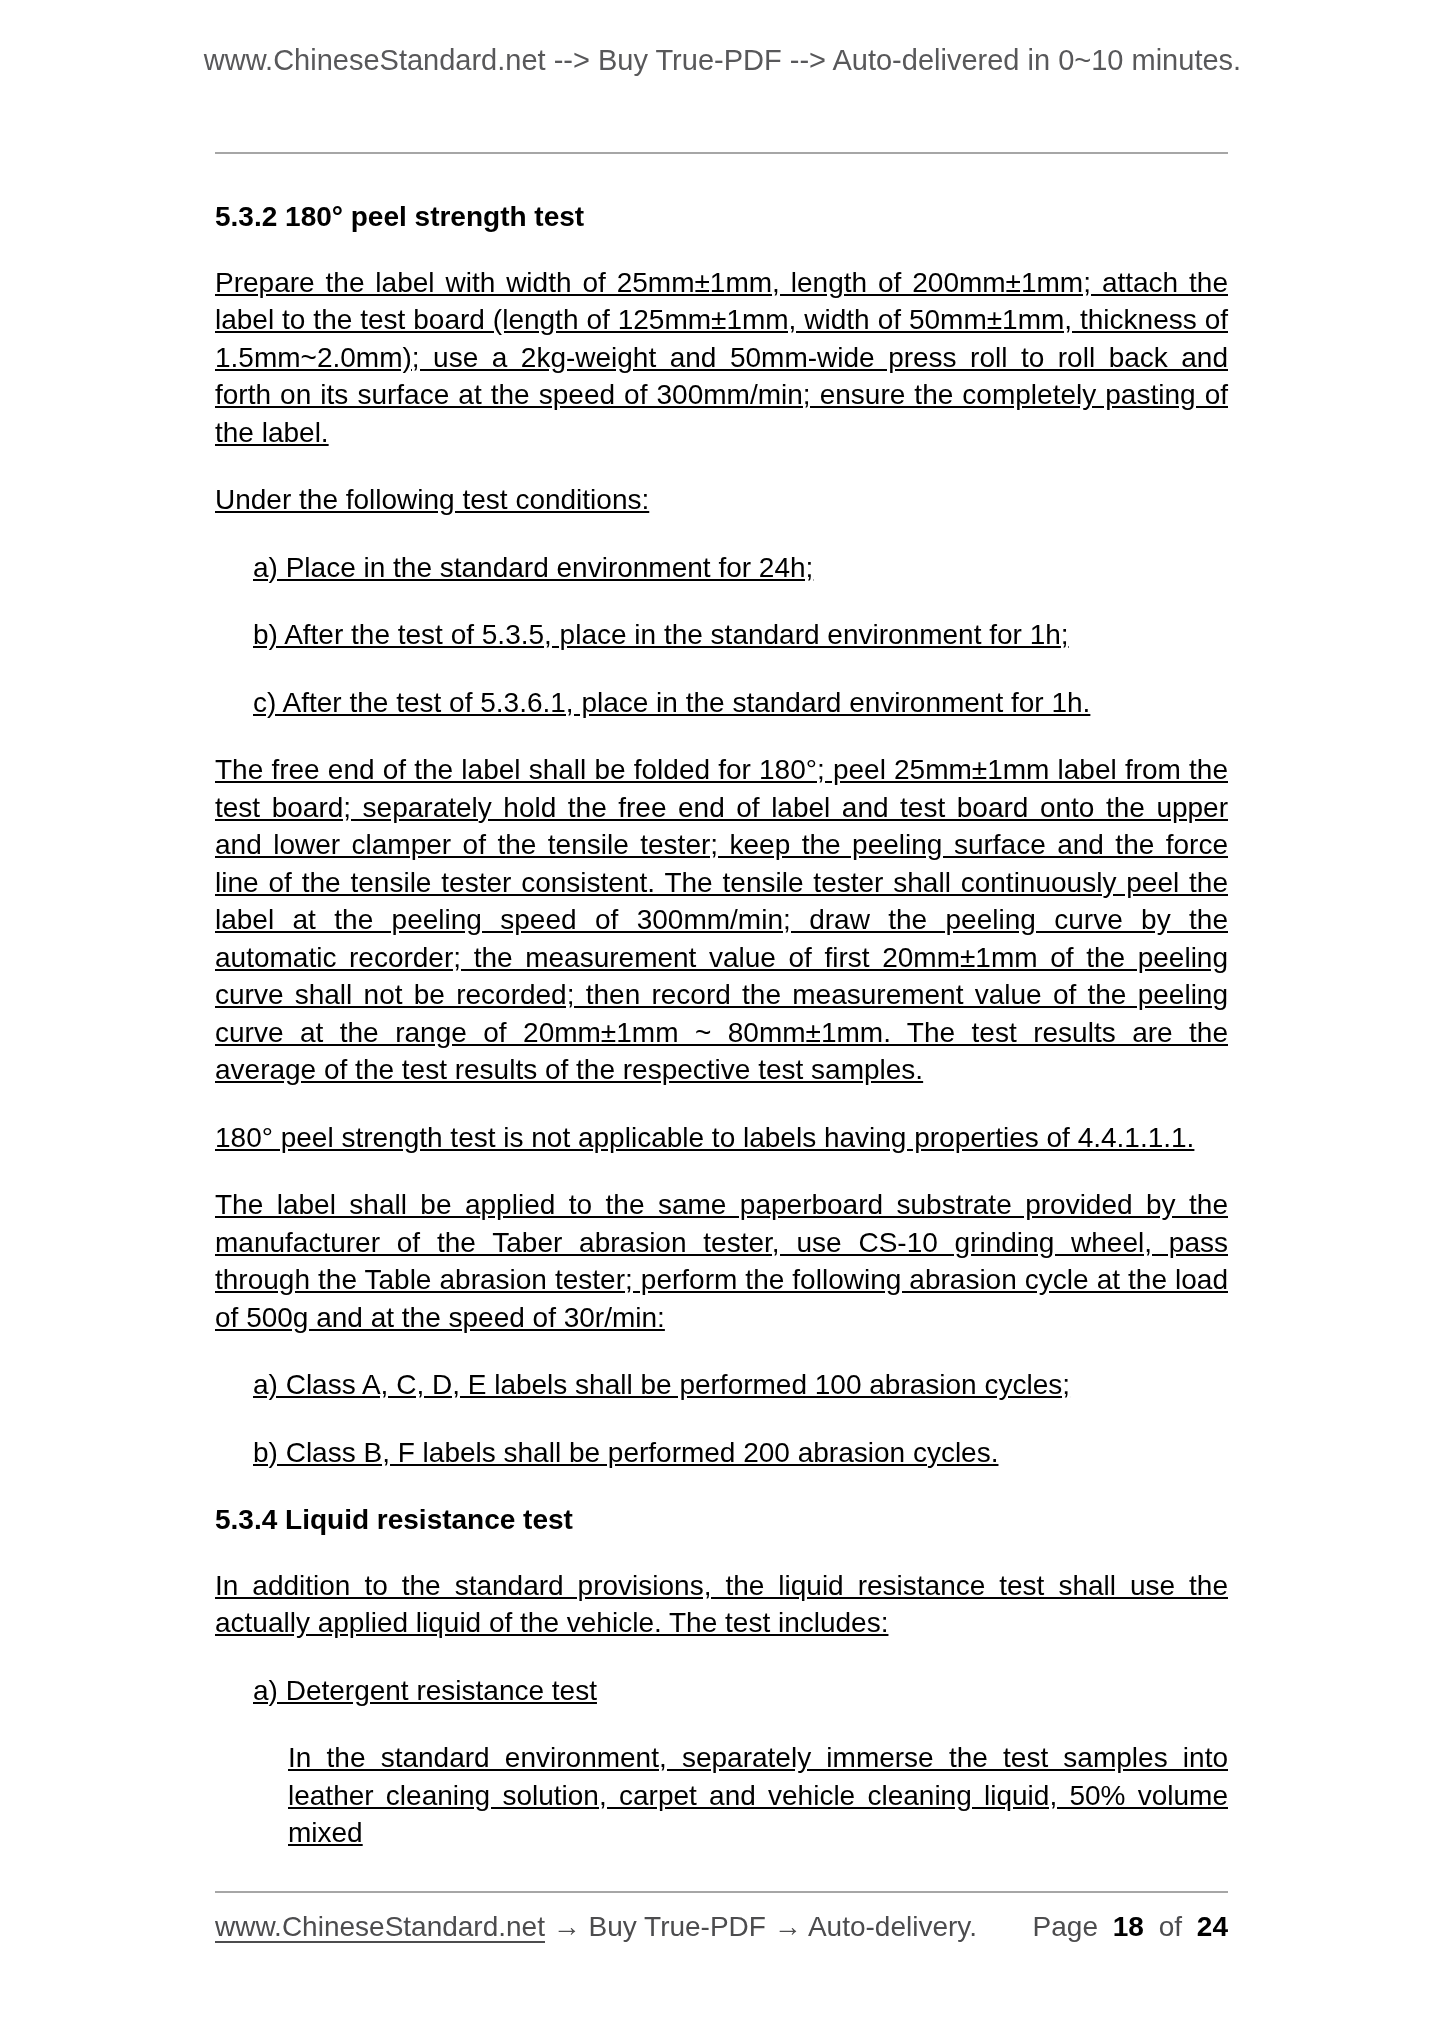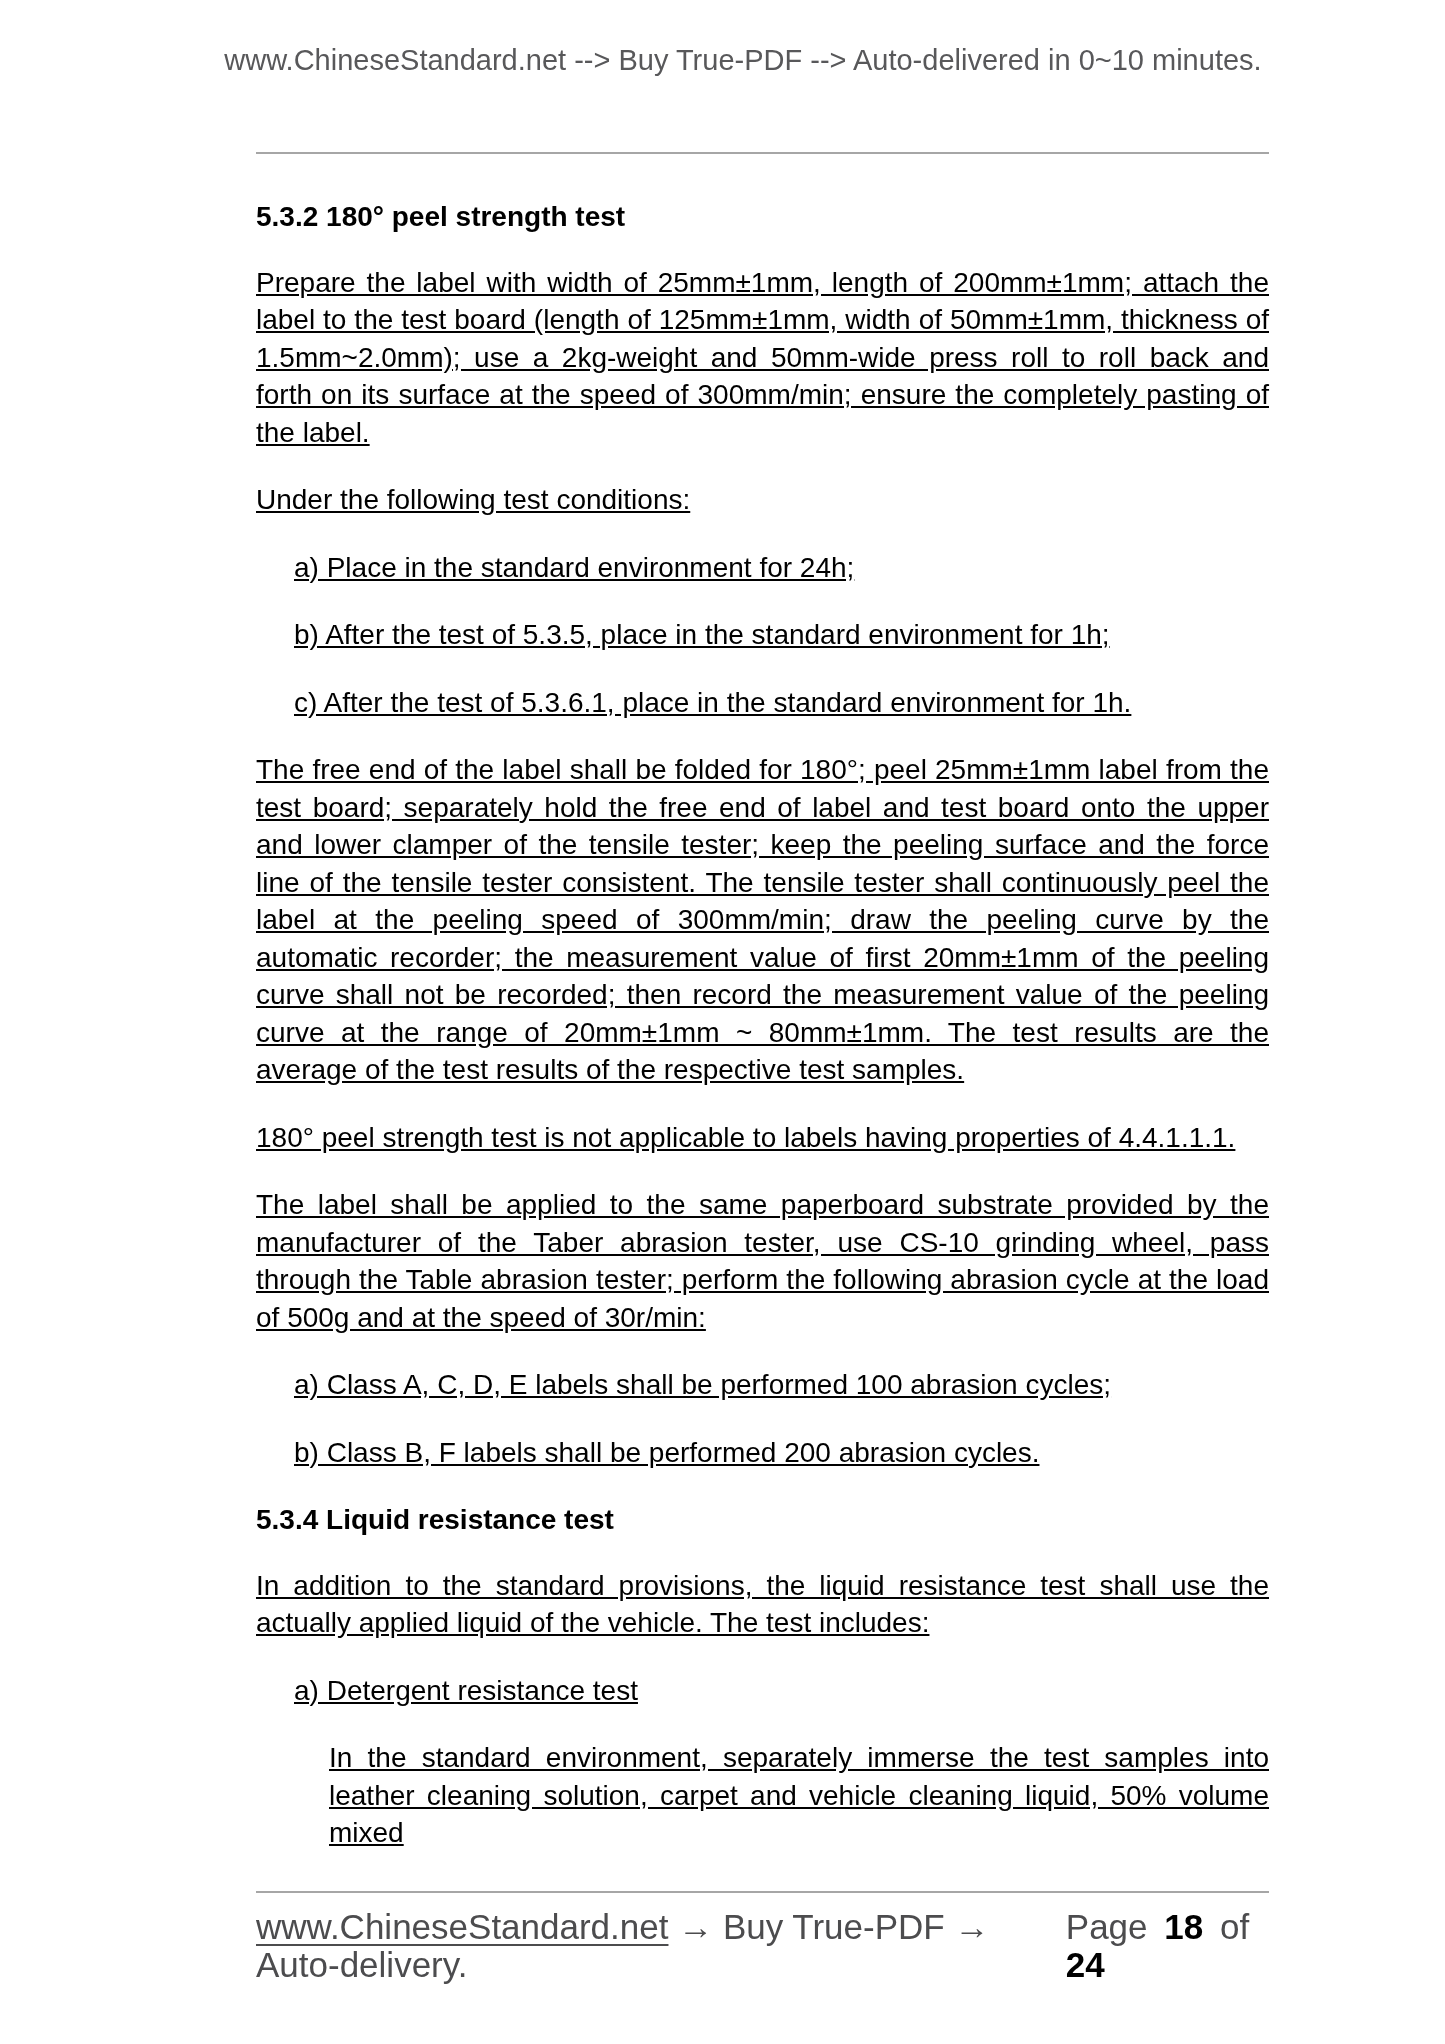--- a/index.html
+++ b/index.html
@@ -4,21 +4,21 @@
 <style>
   html, body { margin: 0; padding: 0; }
   body {
     width: 1445px; height: 2044px;
     background: #ffffff;
     font-family: "Liberation Sans", sans-serif;
     color: #000000;
     position: relative;
     overflow: hidden;
   }
-  .page { position: absolute; inset: 0; margin-left: 41px; }
+  .page { position: absolute; inset: 0; }
 
   
   .header { position: absolute; top: 42px; left: 0; width: 100%; text-align: center; color: #58585a; }
   .header-line1 { font-size: 29px; line-height: 36px; }
   .header-line2 { font-size: 25px; line-height: 30px; margin-top: 7px; }
 
   .rule { position: absolute; left: 215px; width: 1013px; height: 2px; background: #a6a6a6; }
   .rule-top { top: 152px; }
   .rule-bottom { top: 1891px; }
 
@@ -33,21 +33,21 @@
   }
   .content p { margin: 0 0 30px 0; text-decoration: underline; }
   .justify { text-align: justify; }
   .justify-last { text-align: justify; text-align-last: justify; }
   .list { padding-left: 38px; }
   .subpara { padding-left: 73px; }
 
   
   .footer {
     position: absolute; left: 215px; top: 1908px; width: 1013px;
-    font-size: 35px; line-height: 38px; color: #4c4c4e;
+    font-size: 28px; line-height: 38px; color: #4c4c4e;
     display: flex; justify-content: space-between; align-items: baseline;
   }
   .footer-link { text-decoration: underline; text-underline-offset: 5px; text-decoration-thickness: 2px; cursor: pointer; }
   .page-indicator { word-spacing: 7px; }
   .page-num { font-weight: bold; color: #000000; }
 </style>
 </head>
 <body>
 
 <div class="page">

